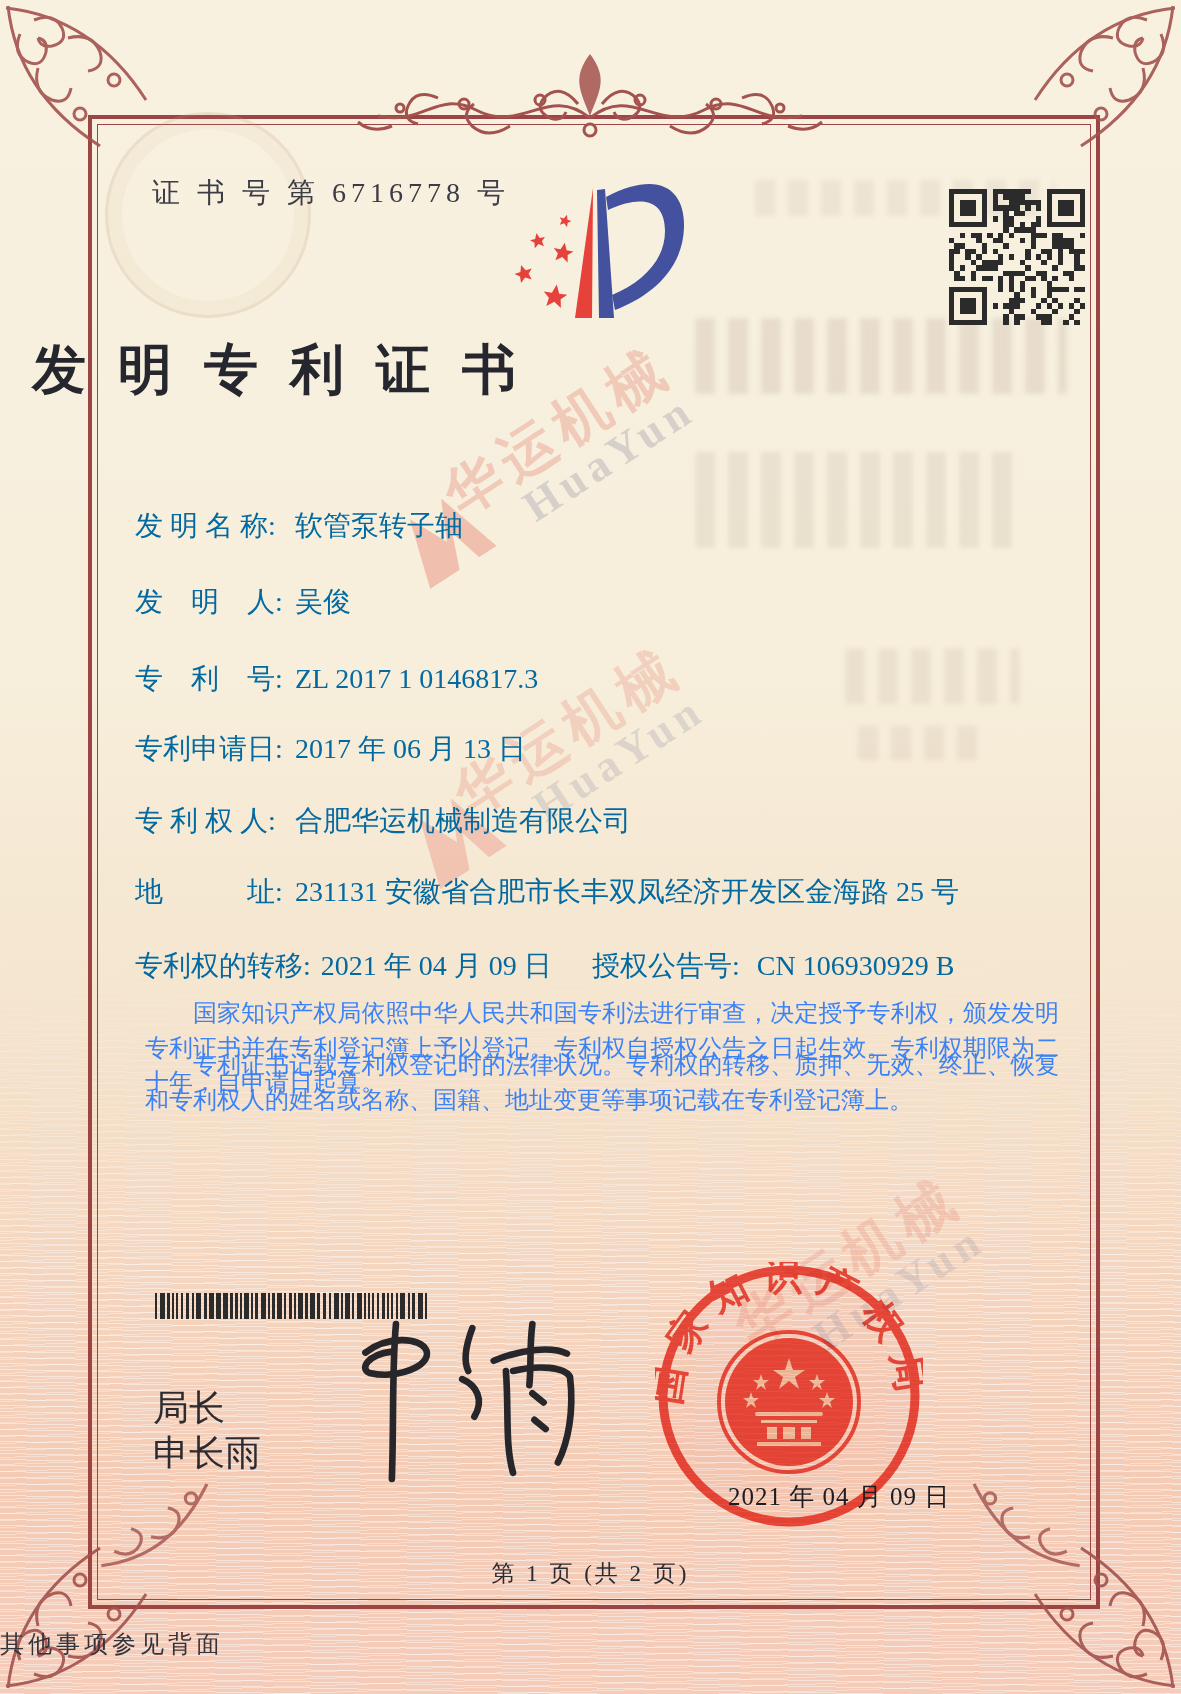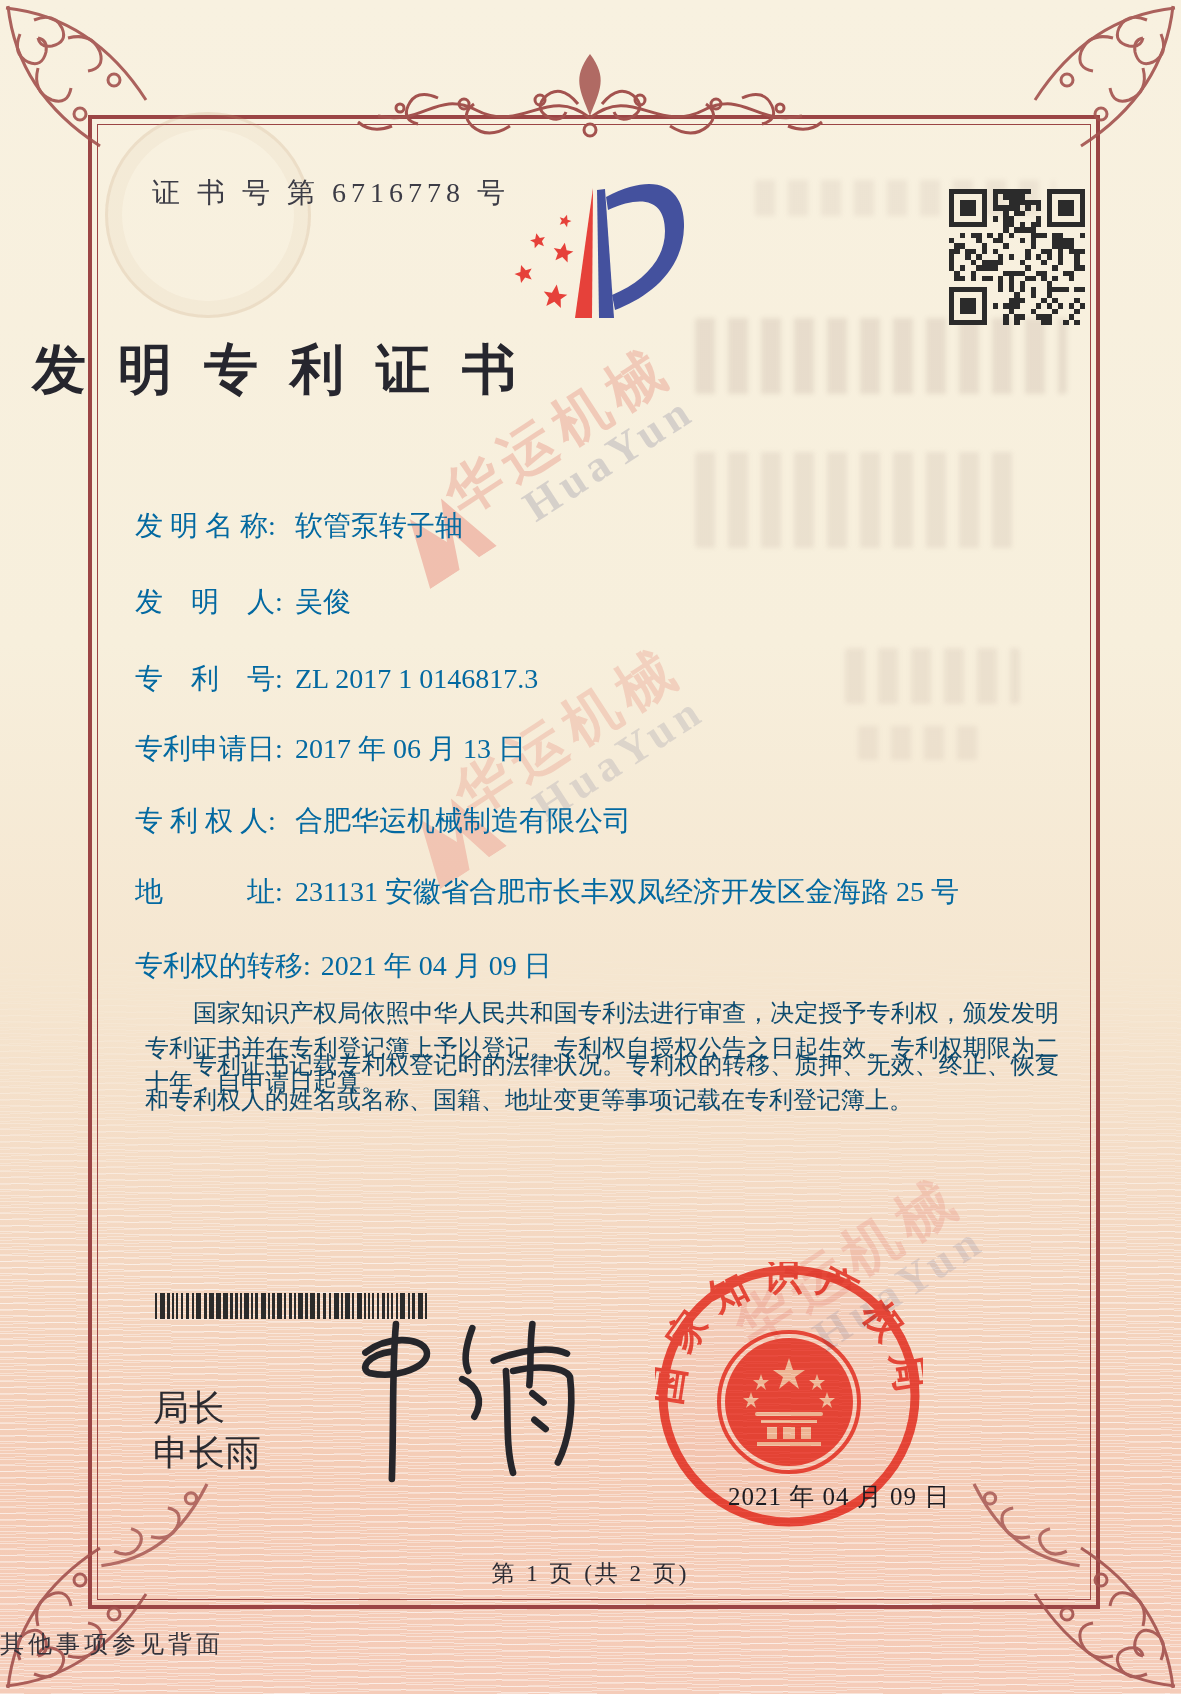--- a/index.html
+++ b/index.html
@@ -30,21 +30,21 @@
   .cert-no{left:152px;top:174px;font-size:28px;letter-spacing:5px;color:#3c3c46;}
   .title{
     left:0;right:0;top:334px;text-align:left;font-size:54px;font-weight:600;
     color:#26262e;letter-spacing:32px;text-indent:32px;
   }
   .field-row{left:135px;width:930px;font-size:28px;color:#0369a1;white-space:nowrap;margin-top:8px;}
   .flabel{display:inline-block;min-width:150px;}
   .fvalue{margin-left:10px;}
   .grant-right{position:absolute;left:457px;top:0;}
   .para{
-    left:145px;width:914px;font-size:24px;line-height:34.5px;color:#0c4a6e;
+    left:145px;width:914px;font-size:24px;line-height:34.5px;color:#3b82f6;
     text-align:justify;text-indent:2em;
   }
   .barcode{left:155px;top:1293px;width:278px;height:26px;font-size:0;}
   .barcode span{display:inline-block;height:26px;background:#2b2b2b;vertical-align:top;}
   .director{left:153px;top:1386px;font-size:36px;color:#2b2b31;line-height:45px;}
   .pageinfo{left:0;right:0;top:1558px;text-align:center;font-size:23px;color:#2b2b33;letter-spacing:3px;}
   .backnote{left:0;right:0;top:1628px;text-align:left;font-size:24px;color:#33333b;letter-spacing:4px;}
   .seal-date{left:728px;top:1480px;width:230px;font-size:25px;color:#1c1c22;letter-spacing:1px;}
   
   .wm{width:430px;transform:rotate(-33deg);transform-origin:left top;pointer-events:none;}
@@ -408,20 +408,24 @@
   <span class="flabel">专利申请日:</span><span class="fvalue">2017 年 06 月 13 日</span>
 </div>
 <div class="abs field-row" style="top:794px">
   <span class="flabel">专 利 权 人:</span><span class="fvalue">合肥华运机械制造有限公司</span>
 </div>
 <div class="abs field-row" style="top:865px">
   <span class="flabel">地　　　址:</span><span class="fvalue">231131 安徽省合肥市长丰双凤经济开发区金海路 25 号</span>
 </div>
 <div class="abs field-row" style="top:939px">
   <span class="flabel">专利权的转移:</span><span class="fvalue">2021 年 04 月 09 日</span>
+  <span class="grant-right">
+    <span>授权公告号:</span>
+    <span class="fvalue">CN 106930929 B</span>
+  </span>
 </div>
 
 <div class="abs para" style="top:996px">国家知识产权局依照中华人民共和国专利法进行审查，决定授予专利权，颁发发明专利证书并在专利登记簿上予以登记。专利权自授权公告之日起生效。专利权期限为二十年，自申请日起算。</div>
 <div class="abs para" style="top:1048px">专利证书记载专利权登记时的法律状况。专利权的转移、质押、无效、终止、恢复和专利权人的姓名或名称、国籍、地址变更等事项记载在专利登记簿上。</div>
 
 <div class="abs barcode" id="barcode"><span style="width: 2px; margin-right: 3px;"></span><span style="width: 5px; margin-right: 2px;"></span><span style="width: 3px; margin-right: 2px;"></span><span style="width: 2px; margin-right: 2px;"></span><span style="width: 2px; margin-right: 3px;"></span><span style="width: 2px; margin-right: 3px;"></span><span style="width: 3px; margin-right: 3px;"></span><span style="width: 2px; margin-right: 2px;"></span><span style="width: 5px; margin-right: 3px;"></span><span style="width: 3px; margin-right: 2px;"></span><span style="width: 5px; margin-right: 2px;"></span><span style="width: 5px; margin-right: 2px;"></span><span style="width: 5px; margin-right: 2px;"></span><span style="width: 3px; margin-right: 2px;"></span><span style="width: 3px; margin-right: 2px;"></span><span style="width: 2px; margin-right: 2px;"></span><span style="width: 5px; margin-right: 2px;"></span><span style="width: 2px; margin-right: 2px;"></span><span style="width: 3px; margin-right: 3px;"></span><span style="width: 5px; margin-right: 2px;"></span><span style="width: 2px; margin-right: 2px;"></span><span style="width: 3px; margin-right: 2px;"></span><span style="width: 5px; margin-right: 2px;"></span><span style="width: 2px; margin-right: 3px;"></span><span style="width: 3px; margin-right: 2px;"></span><span style="width: 2px; margin-right: 2px;"></span><span style="width: 5px; margin-right: 2px;"></span><span style="width: 3px; margin-right: 2px;"></span><span style="width: 5px; margin-right: 2px;"></span><span style="width: 3px; margin-right: 3px;"></span><span style="width: 3px; margin-right: 3px;"></span><span style="width: 2px; margin-right: 3px;"></span><span style="width: 5px; margin-right: 2px;"></span><span style="width: 2px; margin-right: 2px;"></span><span style="width: 5px; margin-right: 2px;"></span><span style="width: 2px; margin-right: 3px;"></span><span style="width: 5px; margin-right: 2px;"></span><span style="width: 2px; margin-right: 2px;"></span><span style="width: 2px; margin-right: 2px;"></span><span style="width: 2px; margin-right: 3px;"></span><span style="width: 2px; margin-right: 3px;"></span><span style="width: 3px; margin-right: 2px;"></span><span style="width: 2px; margin-right: 2px;"></span><span style="width: 2px; margin-right: 3px;"></span><span style="width: 2px; margin-right: 2px;"></span><span style="width: 5px; margin-right: 3px;"></span><span style="width: 2px; margin-right: 2px;"></span><span style="width: 3px; margin-right: 3px;"></span><span style="width: 5px; margin-right: 2px;"></span><span style="width: 2px; margin-right: 2px;"></span></div>
 
 <div class="abs director">
   <div>局长</div>
   <div>申长雨</div>

